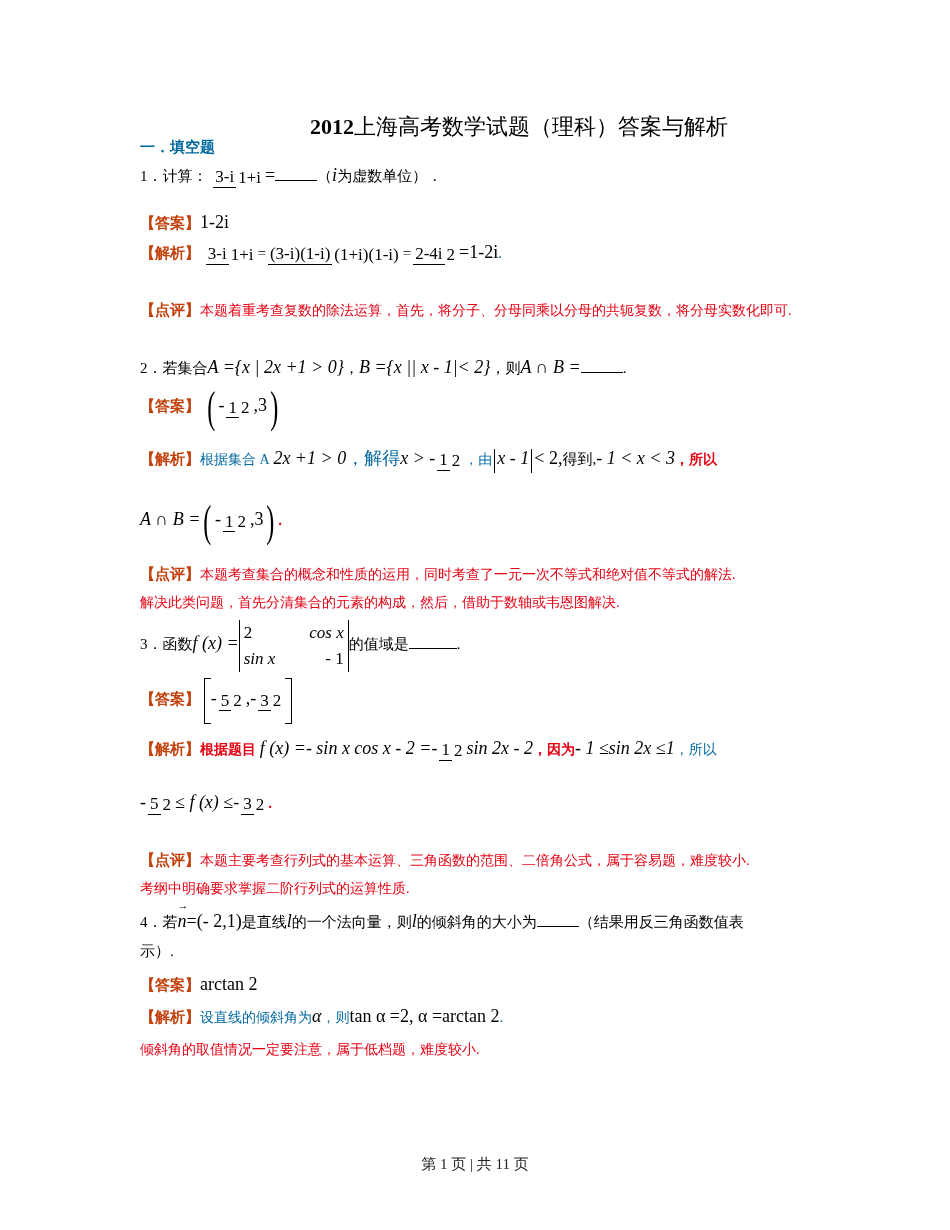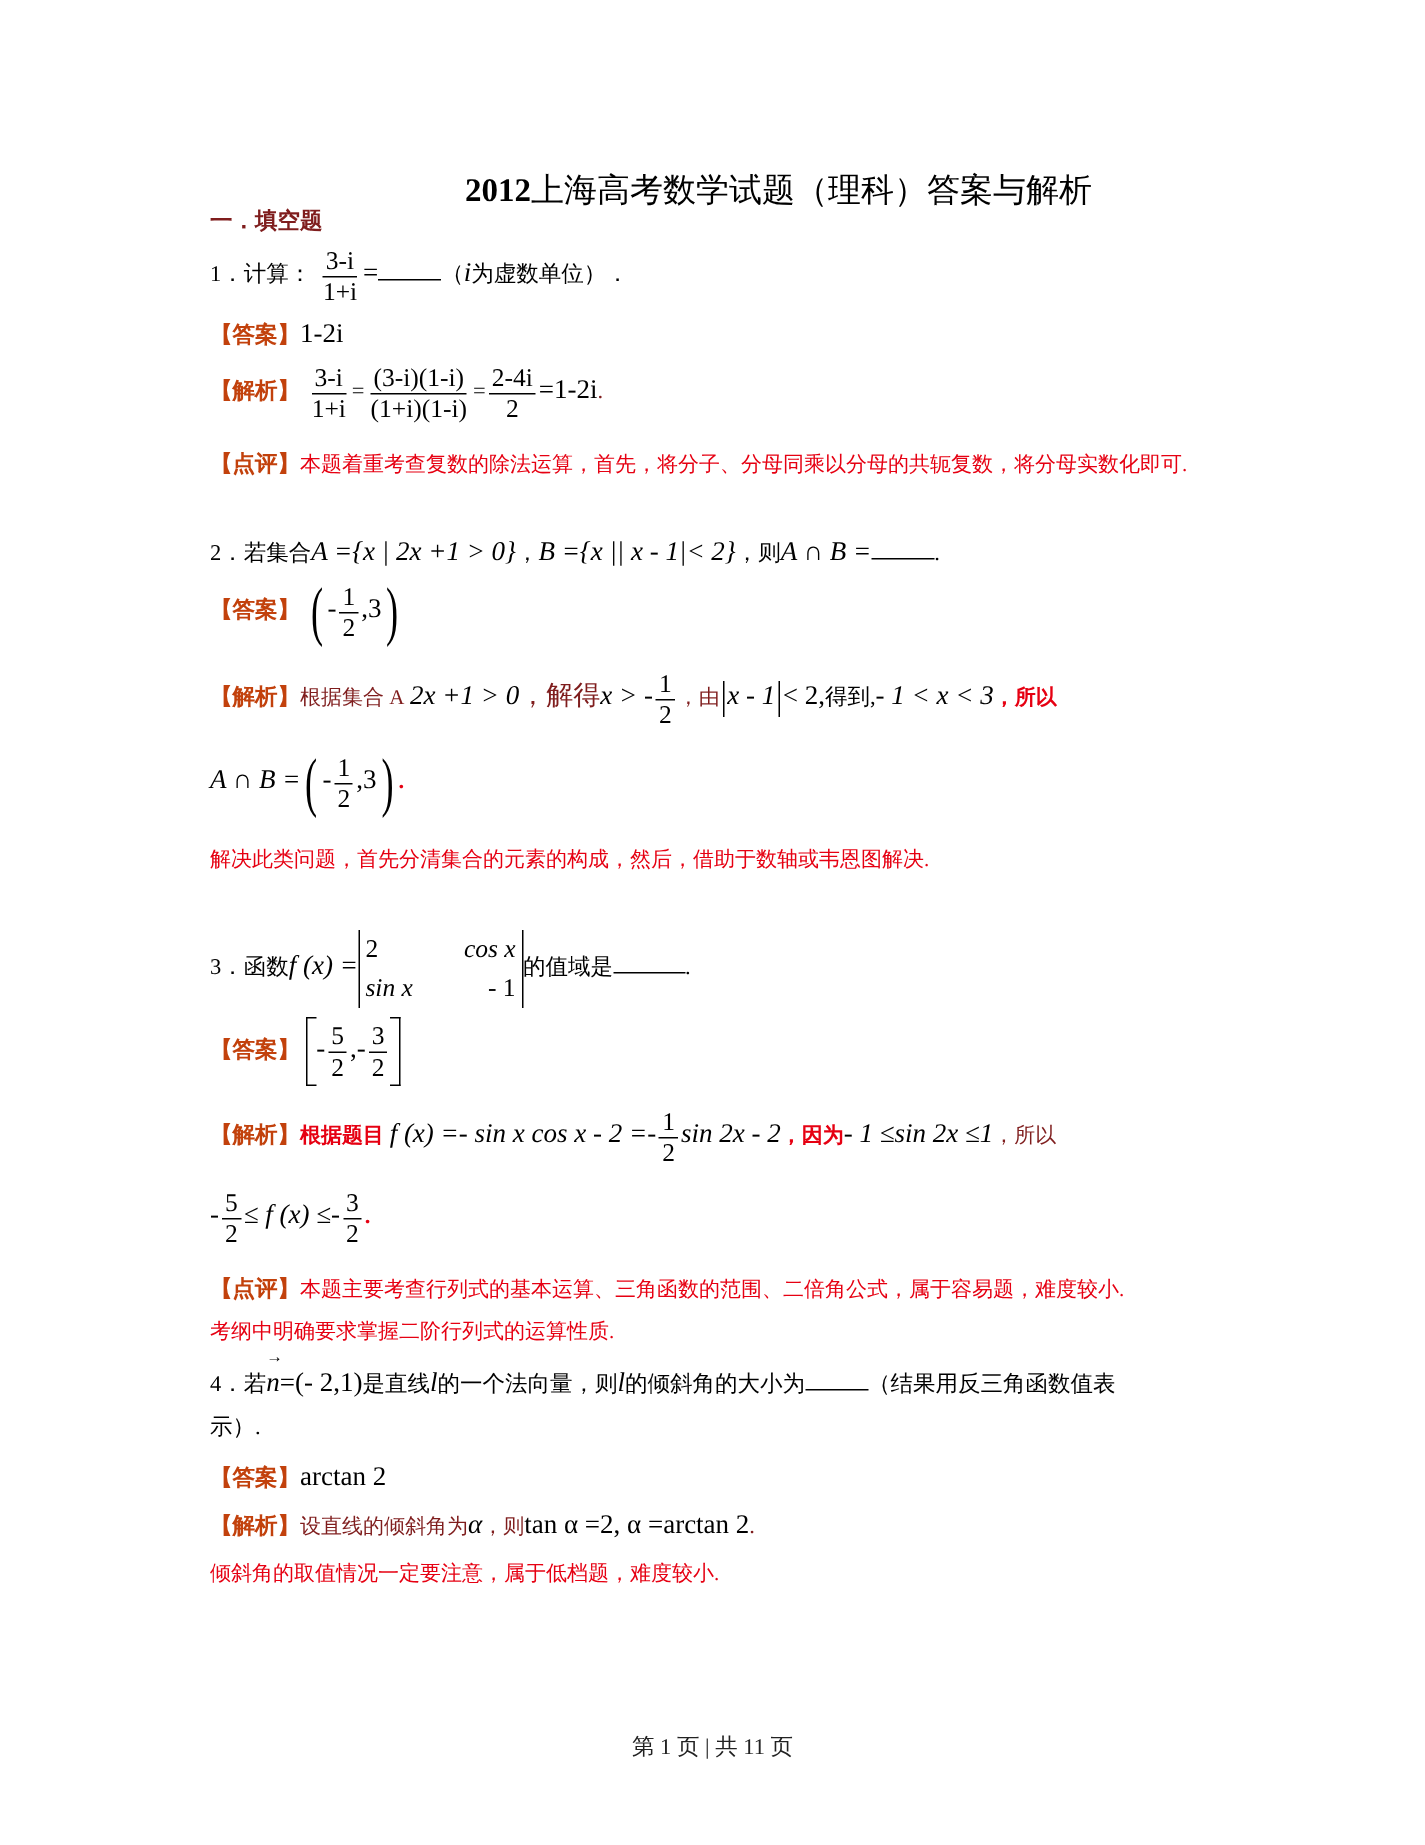--- a/index.html
+++ b/index.html
@@ -1,29 +1,29 @@
 <!DOCTYPE html>
 <html><head>
 <meta charset="utf-8">
 <style>
   html, body { margin: 0; padding: 0; background: #ffffff; }
   body { width: 950px; height: 1230px; position: relative; overflow: hidden;
          font-family: "Liberation Serif", "DejaVu Serif", serif; color: #000; }
   .abs { position: absolute; }
   .title { top: 112px; left: 0; width: 950px; text-align: center; font-size: 22px; padding-left: 44px; }
   .title .yr { font-weight: bold; }
-  .red { color: #7f1d1d; }
+  .red { color: #0369a1; }
   .redb { color: #e60012; font-weight: bold; }
   .sec { font-size: 15px; font-weight: bold; }
   .line { font-size: 15px; white-space: nowrap; left: 140px; }
   .tag { color: #c2410c; font-weight: bold; font-size: 15px; }
   .note { font-size: 14px; color: #e60012; left: 140px; width: 680px; line-height: 28px; white-space: normal; }
   .math { font-family: "Liberation Serif", "DejaVu Serif", serif; font-size: 18px; }
   .it { font-style: italic; }
-  .frac { display: inline-flex; flex-direction: column; align-items: center; vertical-align: middle; margin: 0 2px; font-size: 17px; line-height: 1.15; }
+  .frac { display: inline-flex; align-items: center; vertical-align: middle; margin: 0 2px; font-size: 17px; line-height: 1.15; }
   .frac .num { border-bottom: 1px solid #000; padding: 0 2px; }
   .frac .den { padding: 0 2px; }
   .big-paren { display: inline-block; vertical-align: middle; font-size: 44px; line-height: 1; transform: scaleX(0.55); font-weight: 200; }
   .bracket { display: inline-block; vertical-align: middle; height: 44px; width: 6px; border: 1px solid #000; }
   .bracket.l { border-right: none; }
   .bracket.r { border-left: none; }
   .vbar { display: inline-block; vertical-align: middle; height: 24px; border-left: 1px solid #000; margin: 0 2px; }
   .det { display: inline-flex; vertical-align: middle; border-left: 1px solid #000; border-right: 1px solid #000; padding: 0 4px; }
   .det .col { display: flex; flex-direction: column; line-height: 26px; font-size: 17px; }
   .det .col.c2 { margin-left: 34px; align-items: flex-end; }
@@ -93,20 +93,21 @@
 </div>
 
 <div class="abs line" style="top:500px;">
   <span class="math it">A ∩ B =</span><span class="big-paren">(</span><span class="math">-</span><span class="frac">
       <span class="num">1</span>
       <span class="den">2</span>
     </span><span class="math">,3</span><span class="big-paren">)</span><span class="redb">.</span>
 </div>
 
 <div class="abs note" style="top:560px;">
+  <div><span class="tag">【点评】</span><span>本题考查集合的概念和性质的运用，同时考查了一元一次不等式和绝对值不等式的解法.</span></div>
   <div>解决此类问题，首先分清集合的元素的构成，然后，借助于数轴或韦恩图解决.</div>
 </div>
 
 <div class="abs line" style="top:620px;">
   <span>3．函数</span><span class="math it">f (x) =</span><span class="det">
       <span class="col">
         <span>2</span>
         <span class="it">sin x</span>
       </span>
       <span class="col c2">

